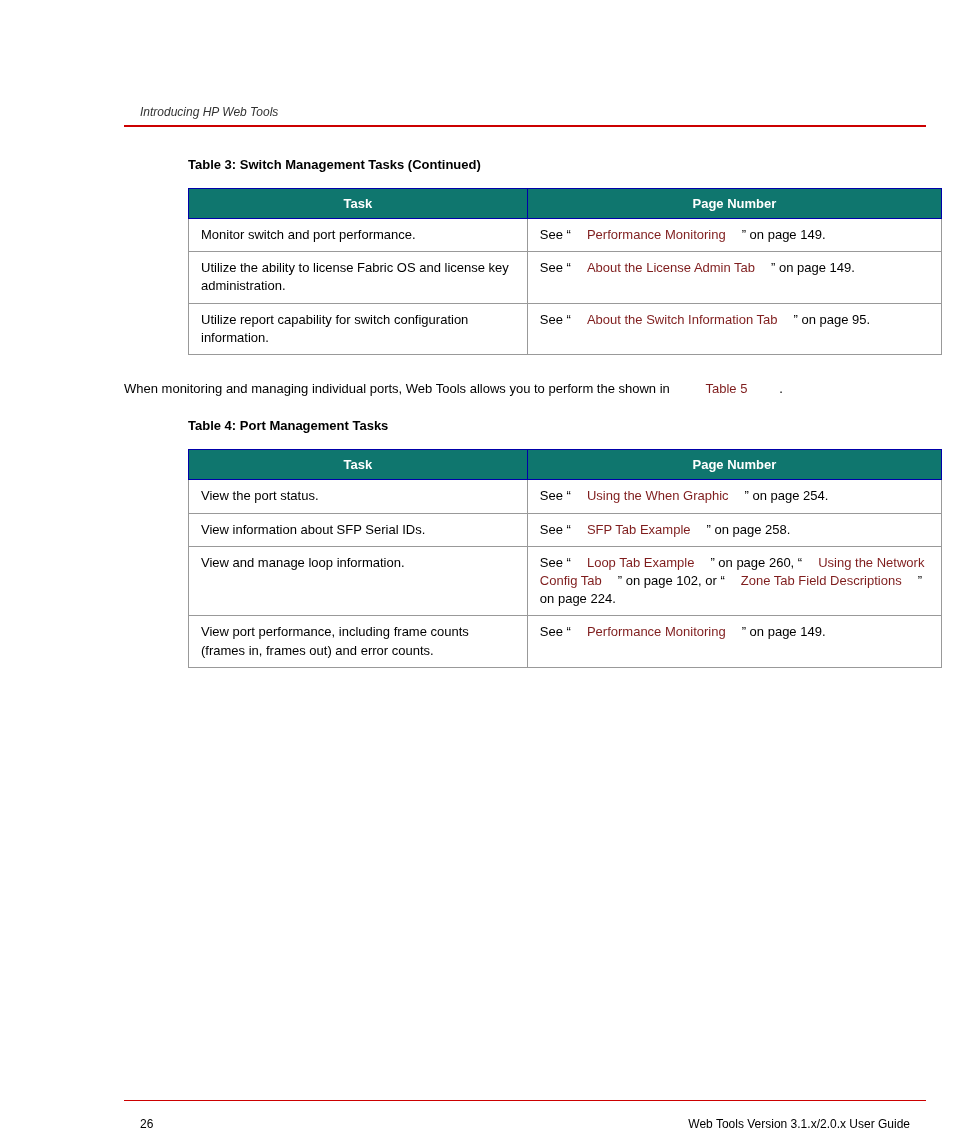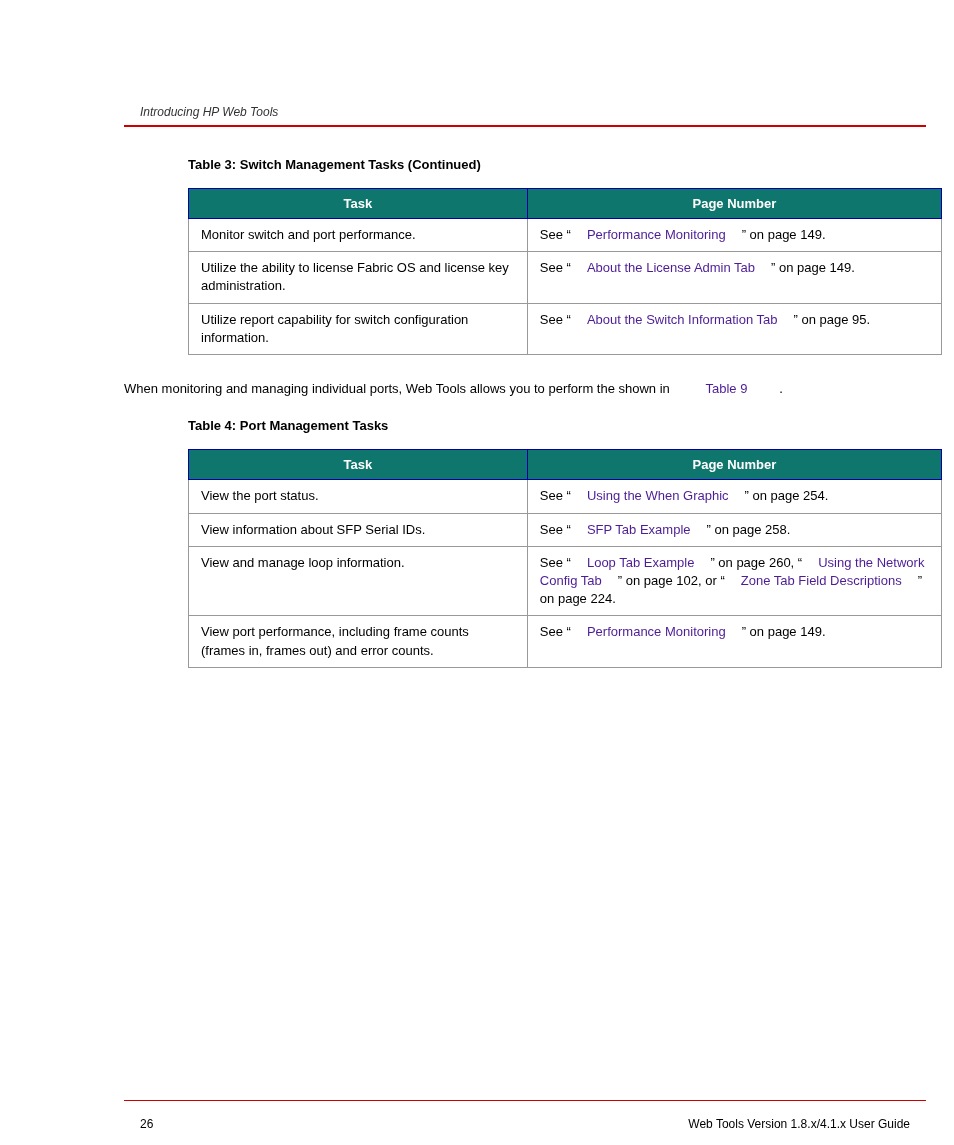--- a/index.html
+++ b/index.html
@@ -73,21 +73,21 @@
 
     .data-table td:first-child {
       width: 45%;
     }
 
     .data-table td:last-child {
       width: 55%;
     }
 
     .link-text {
-      color: #4c1d95;
+      color: #7f1d1d;
       text-decoration: none;
     }
 
     .paragraph-text {
       font-size: 13px;
       line-height: 1.5;
       margin-bottom: 20px;
       margin-left: 0px;
     }
 
@@ -140,21 +140,21 @@
         <td>See “<a class="link-text" href="#">About the License Admin Tab</a>” on page 149.</td>
       </tr>
       <tr>
         <td>Utilize report capability for switch configuration information.</td>
         <td>See “<a class="link-text" href="#">About the Switch Information Tab</a>” on page 95.</td>
       </tr>
     </tbody>
   </table>
 
   <p class="paragraph-text">
-    <span>When monitoring and managing individual ports, Web Tools allows you to perform the shown in </span><a class="link-text" href="#">Table 9</a><span>.</span>
+    <span>When monitoring and managing individual ports, Web Tools allows you to perform the shown in </span><a class="link-text" href="#">Table 5</a><span>.</span>
   </p>
 
   <div class="table-title">Table 4:  Port Management Tasks</div>
 
   <table class="data-table">
     <thead>
       <tr>
         <th>Task</th>
         <th>Page Number</th>
       </tr>
@@ -174,16 +174,16 @@
       </tr>
       <tr>
         <td>View port performance, including frame counts (frames in, frames out) and error counts.</td>
         <td>See “<a class="link-text" href="#">Performance Monitoring</a>” on page 149.</td>
       </tr>
     </tbody>
   </table>
 
   <div class="footer-section">
     <span class="footer-left">26</span>
-    <span class="footer-right">Web Tools Version 1.8.x/4.1.x User Guide</span>
+    <span class="footer-right">Web Tools Version 3.1.x/2.0.x User Guide</span>
   </div>
 
 </div>
 
 </body></html>

